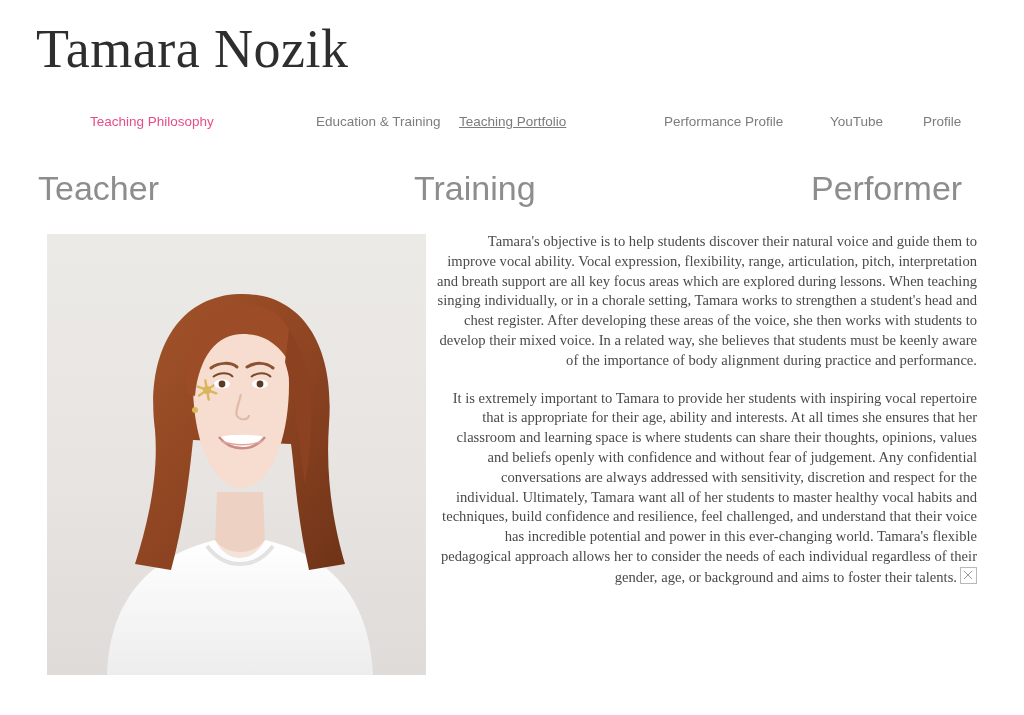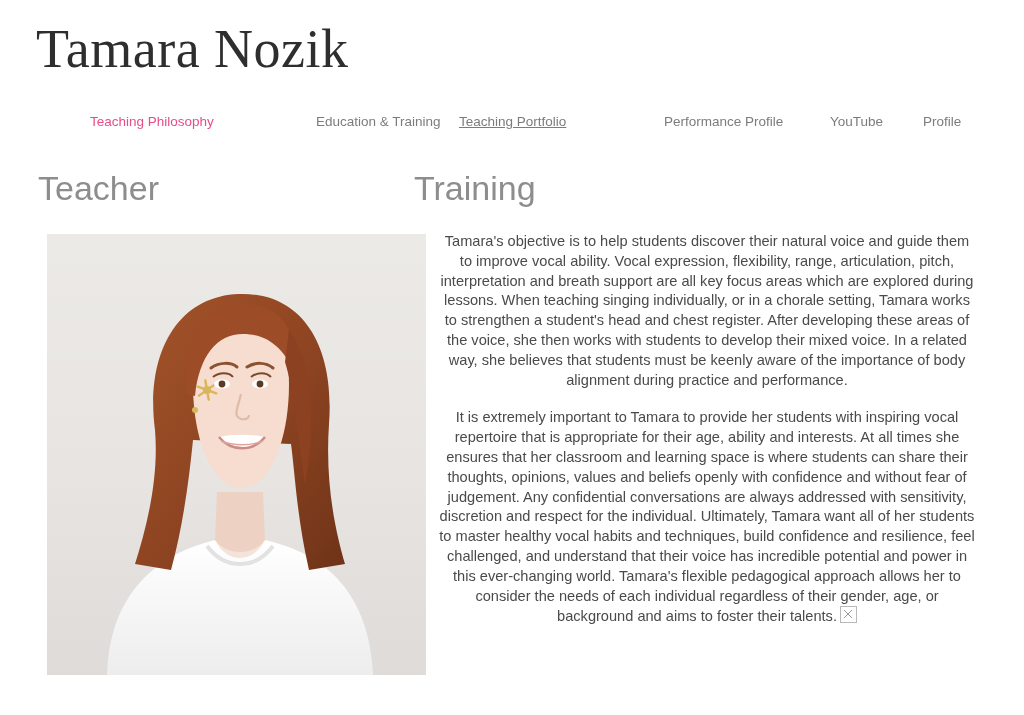--- a/index.html
+++ b/index.html
@@ -102,21 +102,22 @@
     position: absolute;
     left: 437px;
     top: 232px;
     width: 540px;
   }
   .body-copy p {
     margin: 0 0 18px 0;
     font-size: 14.6px;
     line-height: 19.8px;
     color: #4a4a4a;
-    text-align: center;
+    text-align: right;
+    font-family: Liberation Serif, serif;
   }
   .body-copy p:last-child { margin-bottom: 4px; }
 
   .broken-img {
     display: inline-block;
     width: 15px;
     height: 15px;
     border: 1px solid #b9b9b9;
     vertical-align: -2px;
     margin-left: 3px;
@@ -147,20 +148,21 @@
     <a class="nav-item nav-1" href="#">Education &amp; Training</a>
     <a class="nav-item nav-2" href="#">Teaching Portfolio</a>
     <a class="nav-item nav-3" href="#">Performance Profile</a>
     <a class="nav-item nav-4" href="#">YouTube</a>
     <a class="nav-item nav-5" href="#">Profile</a>
   </nav>
 
   <div class="headline-row">
     <div class="headline headline-teacher">Teacher</div>
     <div class="headline headline-conductor">Training</div>
+    <div class="headline headline-performer">Performer</div>
   </div>
 
   <div class="photo">
     <svg width="379" height="441" viewBox="0 0 379 441" xmlns="http://www.w3.org/2000/svg" aria-hidden="true">
       <defs>
         <linearGradient id="bgGrad" x1="0" y1="0" x2="0" y2="1">
           <stop offset="0%" stop-color="#eceae7"></stop>
           <stop offset="55%" stop-color="#e7e4e1"></stop>
           <stop offset="100%" stop-color="#dedbd8"></stop>
         </linearGradient>

